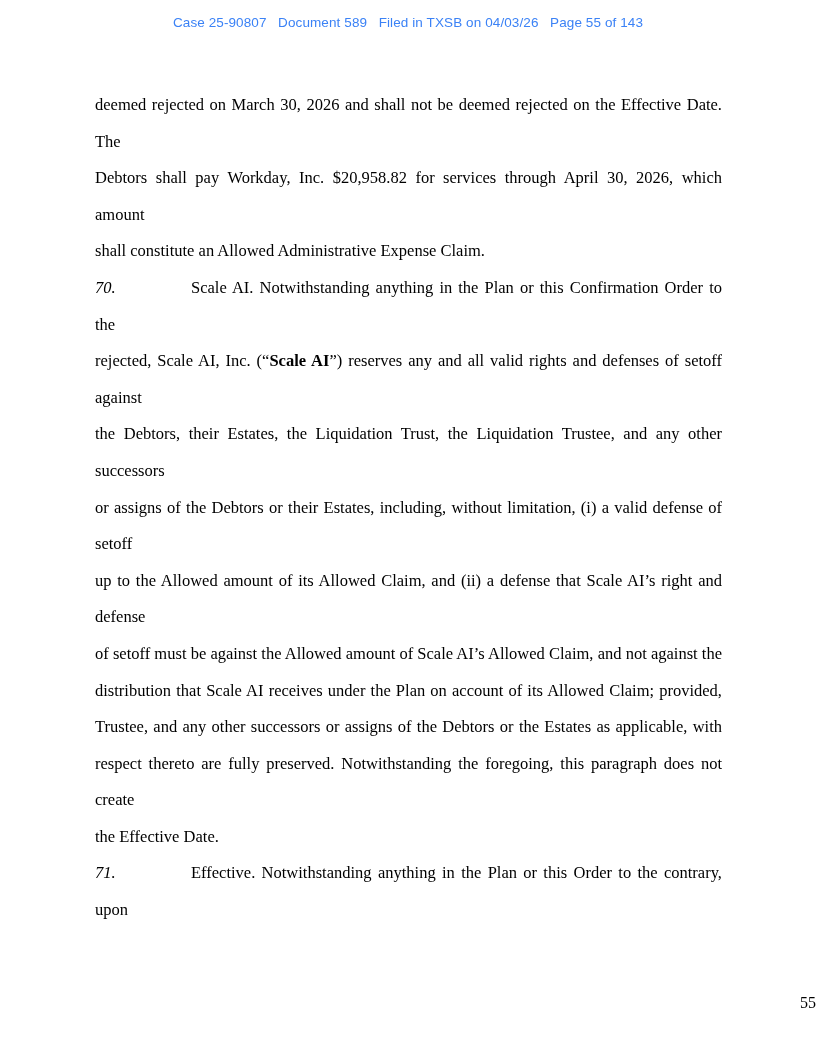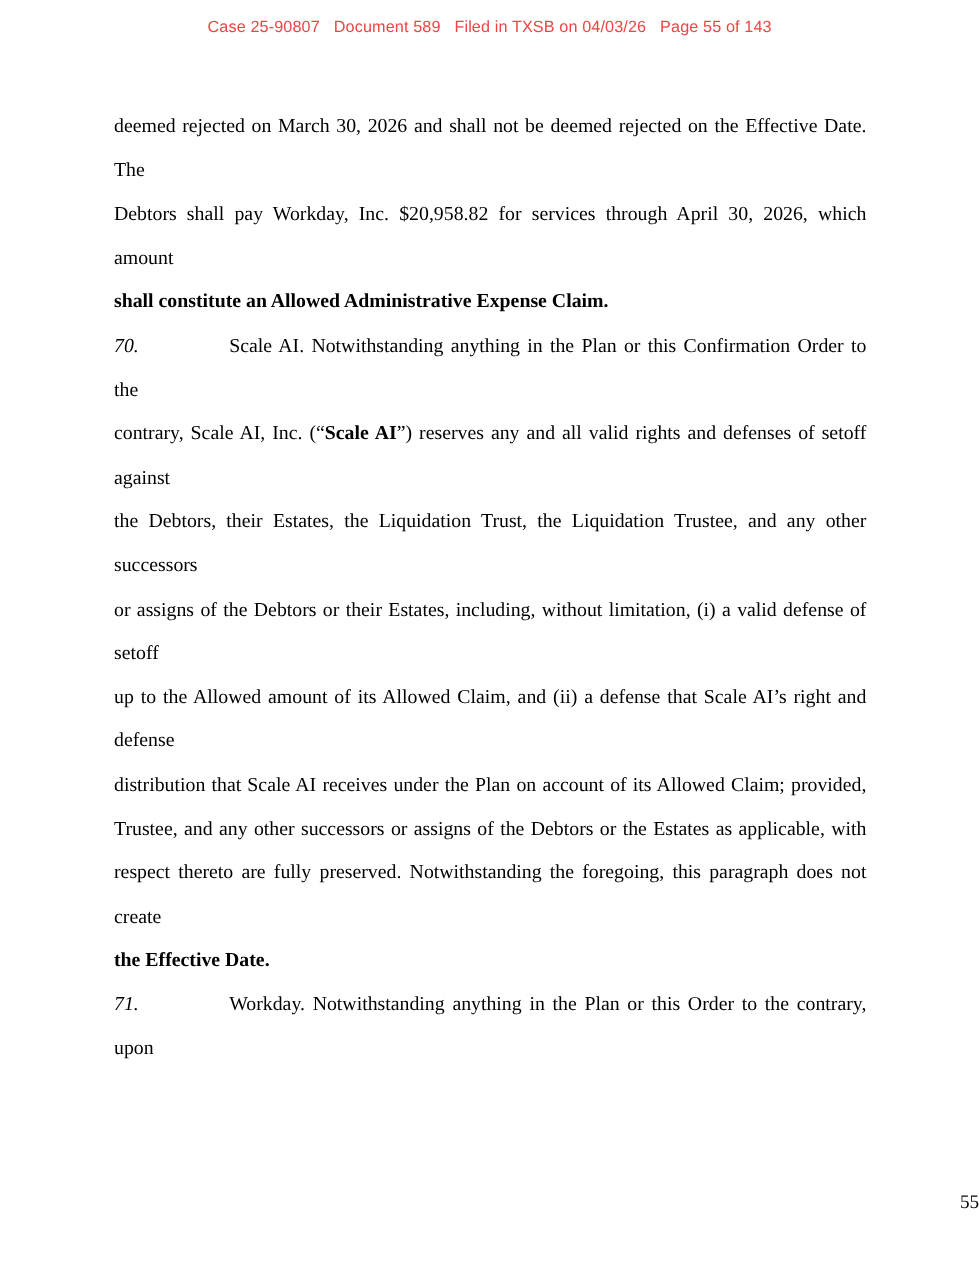--- a/index.html
+++ b/index.html
@@ -39,21 +39,20 @@
   .line {
     line-height: 36.6px;
     text-align: justify;
     text-align-last: justify;
     text-justify: inter-word;
     white-space: normal;
   }
   .line.last {
     text-align: left;
     text-align-last: left;
-    font-weight: bold;
   }
   .seg.i { }
   .seg.b { font-weight: bold; }
   .seg.tab {
     display: inline-block;
     width: 96px;
     font-style: italic;
   }
   .page-footer {
     position: absolute;
@@ -63,38 +62,39 @@
     text-align: right;
     font-family: "Liberation Serif", "DejaVu Serif", serif;
     font-size: 16px;
     color: #000000;
   }
 </style>
 </head>
 <body>
 
 <div class="page">
-  <div class="stamp" style="color: #ef4444;">Case 25-90807   Document 589   Filed in TXSB on 04/03/26   Page 55 of 143</div>
+  <div class="stamp" style="color: #3b82f6;">Case 25-90807   Document 589   Filed in TXSB on 04/03/26   Page 55 of 143</div>
 
   <div class="doc-body" id="doc-body" style="color: rgb(0, 0, 0);">
       <div class="para">
         <div class="line"><span class="seg">deemed rejected on March 30, 2026 and shall not be deemed rejected on the Effective Date.  The</span></div>
         <div class="line"><span class="seg">Debtors shall pay Workday, Inc. $20,958.82 for services through April 30, 2026, which amount</span></div>
         <div class="line last"><span class="seg">shall constitute an Allowed Administrative Expense Claim.</span></div>
       </div>
       <div class="para">
         <div class="line"><span class="seg tab">70.</span><span class="seg i">Scale AI.</span><span class="seg">  Notwithstanding anything in the Plan or this Confirmation Order to the</span></div>
-        <div class="line"><span class="seg">contrary, Scale AI, Inc. (“</span><span class="seg b">Scale AI</span><span class="seg">”) reserves any and all valid rights and defenses of setoff against</span></div>
+        <div class="line"><span class="seg">rejected, Scale AI, Inc. (“</span><span class="seg b">Scale AI</span><span class="seg">”) reserves any and all valid rights and defenses of setoff against</span></div>
         <div class="line"><span class="seg">the Debtors, their Estates, the Liquidation Trust, the Liquidation Trustee, and any other successors</span></div>
         <div class="line"><span class="seg">or assigns of the Debtors or their Estates, including, without limitation, (i) a valid defense of setoff</span></div>
         <div class="line"><span class="seg">up to the Allowed amount of its Allowed Claim, and (ii) a defense that Scale AI’s right and defense</span></div>
+        <div class="line"><span class="seg">of setoff must be against the Allowed amount of Scale AI’s Allowed Claim, and not against the</span></div>
         <div class="line"><span class="seg">distribution that Scale AI receives under the Plan on account of its Allowed Claim; </span><span class="seg i">provided,</span></div>
         <div class="line"><span class="seg">Trustee, and any other successors or assigns of the Debtors or the Estates as applicable, with</span></div>
         <div class="line"><span class="seg">respect thereto are fully preserved. Notwithstanding the foregoing, this paragraph does not create</span></div>
         <div class="line last"><span class="seg">the Effective Date.</span></div>
       </div>
       <div class="para">
-        <div class="line"><span class="seg tab">71.</span><span class="seg i">Workday.</span><span class="seg">  Notwithstanding anything in the Plan or this Order to the contrary, upon</span></div>
+        <div class="line"><span class="seg tab">71.</span><span class="seg i">Effective.</span><span class="seg">  Notwithstanding anything in the Plan or this Order to the contrary, upon</span></div>
       </div>
     </div>
 
   <div class="page-footer">55</div>
 </div>
 
 </body></html>

